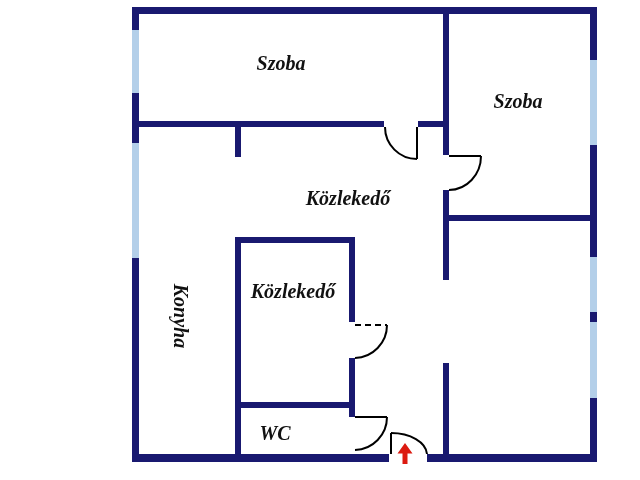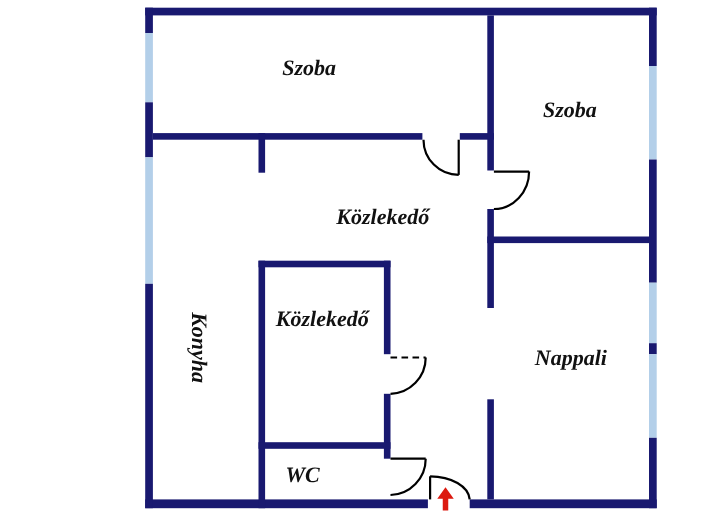--- a/index.html
+++ b/index.html
@@ -94,16 +94,15 @@
   <div class="room-label" style="left:237px; top:63px;">Szoba</div>
 
   <div class="room-label" style="left:474px; top:101px;">Szoba</div>
 
   <div class="room-label" style="left:304px; top:198px;">Közlekedő</div>
 
   <div class="room-label rotated" style="left:136px; top:316px;">Konyha</div>
 
   <div class="room-label" style="left:249px; top:291px;">Közlekedő</div>
 
-  <div class="room-label" style="left:475px; top:326px;">Nappali</div>
 
   <div class="room-label" style="left:231px; top:433px;text-align:center;">WC</div>
 </div>
 
 </body></html>

